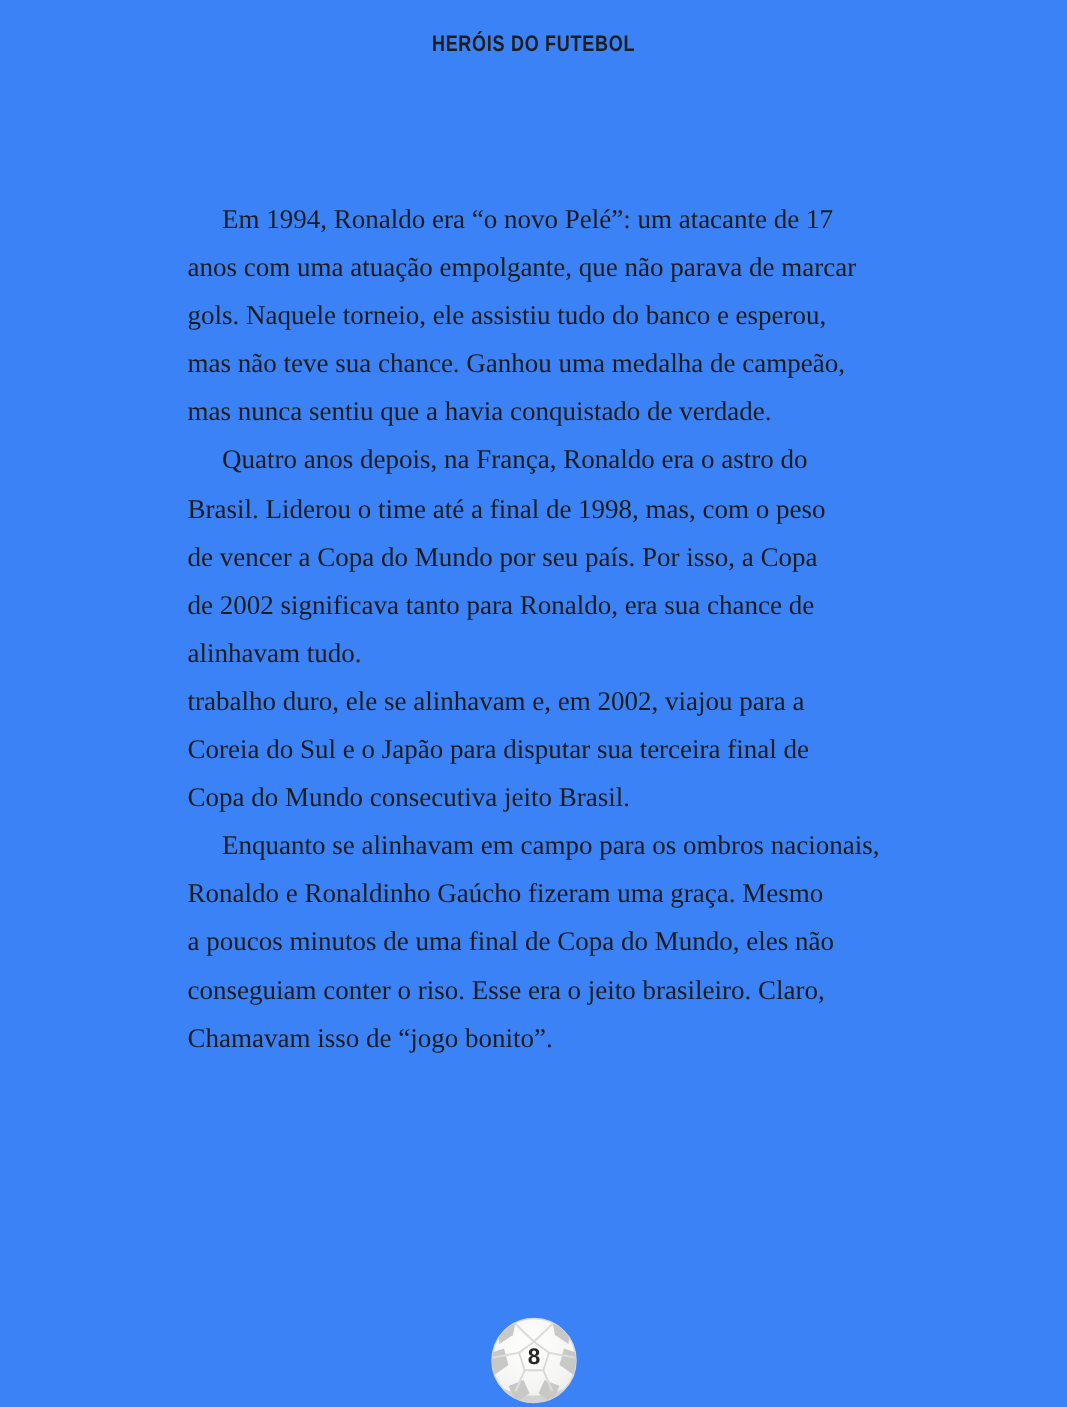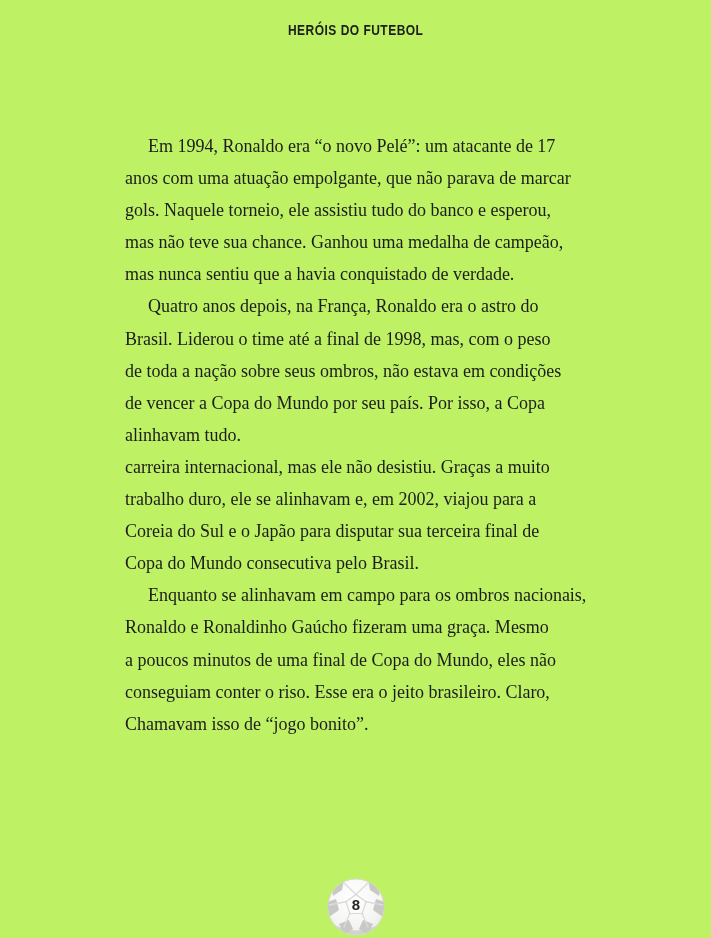--- a/index.html
+++ b/index.html
@@ -4,21 +4,21 @@
 <style>
   html, body {
     margin: 0;
     padding: 0;
     background: #ffffff;
   }
   .page {
     position: relative;
     width: 711px;
     height: 938px;
-    background: #bef264;
+    background: #3b82f6;
     overflow: hidden;
     font-family: "Liberation Serif", serif;
     color: #1c1c1c;
   }
   .running-head {
     position: absolute;
     top: 21px;
     left: 0;
     width: 100%;
     text-align: center;
@@ -83,29 +83,28 @@
       <div class="para">
         <div class="line first">Em 1994, Ronaldo era “o novo Pelé”: um atacante de 17</div>
         <div class="line">anos com uma atuação empolgante, que não parava de marcar</div>
         <div class="line">gols. Naquele torneio, ele assistiu tudo do banco e esperou,</div>
         <div class="line">mas não teve sua chance. Ganhou uma medalha de campeão,</div>
         <div class="line">mas nunca sentiu que a havia conquistado de verdade.</div>
       </div>
       <div class="para">
         <div class="line first">Quatro anos depois, na França, Ronaldo era o astro do</div>
         <div class="line">Brasil. Liderou o time até a final de 1998, mas, com o peso</div>
-        <div class="line">de toda a nação sobre seus ombros, não estava em condições</div>
         <div class="line">de vencer a Copa do Mundo por seu país. Por isso, a Copa</div>
+        <div class="line">de 2002 significava tanto para Ronaldo, era sua chance de</div>
         <div class="line">alinhavam tudo.</div>
       </div>
       <div class="para">
-        <div class="line">carreira internacional, mas ele não desistiu. Graças a muito</div>
         <div class="line">trabalho duro, ele se alinhavam e, em 2002, viajou para a</div>
         <div class="line">Coreia do Sul e o Japão para disputar sua terceira final de</div>
-        <div class="line">Copa do Mundo consecutiva pelo Brasil.</div>
+        <div class="line">Copa do Mundo consecutiva jeito Brasil.</div>
       </div>
       <div class="para">
         <div class="line first">Enquanto se alinhavam em campo para os ombros nacionais,</div>
         <div class="line">Ronaldo e Ronaldinho Gaúcho fizeram uma graça. Mesmo</div>
         <div class="line">a poucos minutos de uma final de Copa do Mundo, eles não</div>
         <div class="line">conseguiam conter o riso. Esse era o jeito brasileiro. Claro,</div>
         <div class="line">Chamavam isso de “jogo bonito”.</div>
       </div>
     </main>
 

